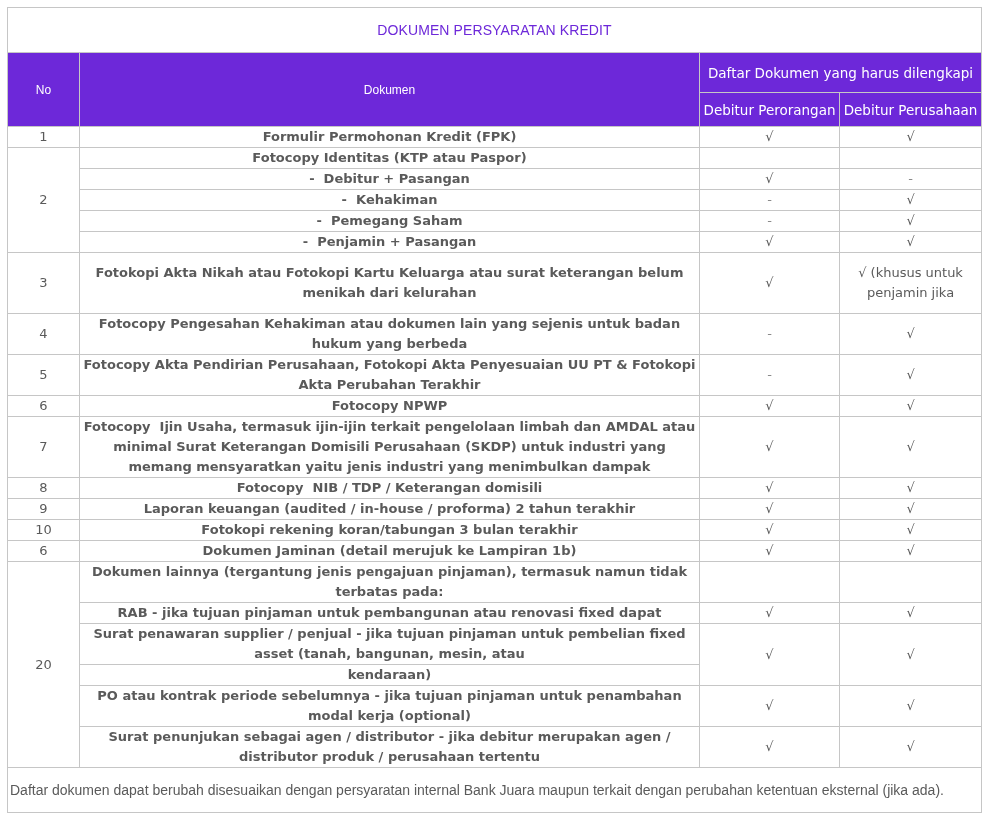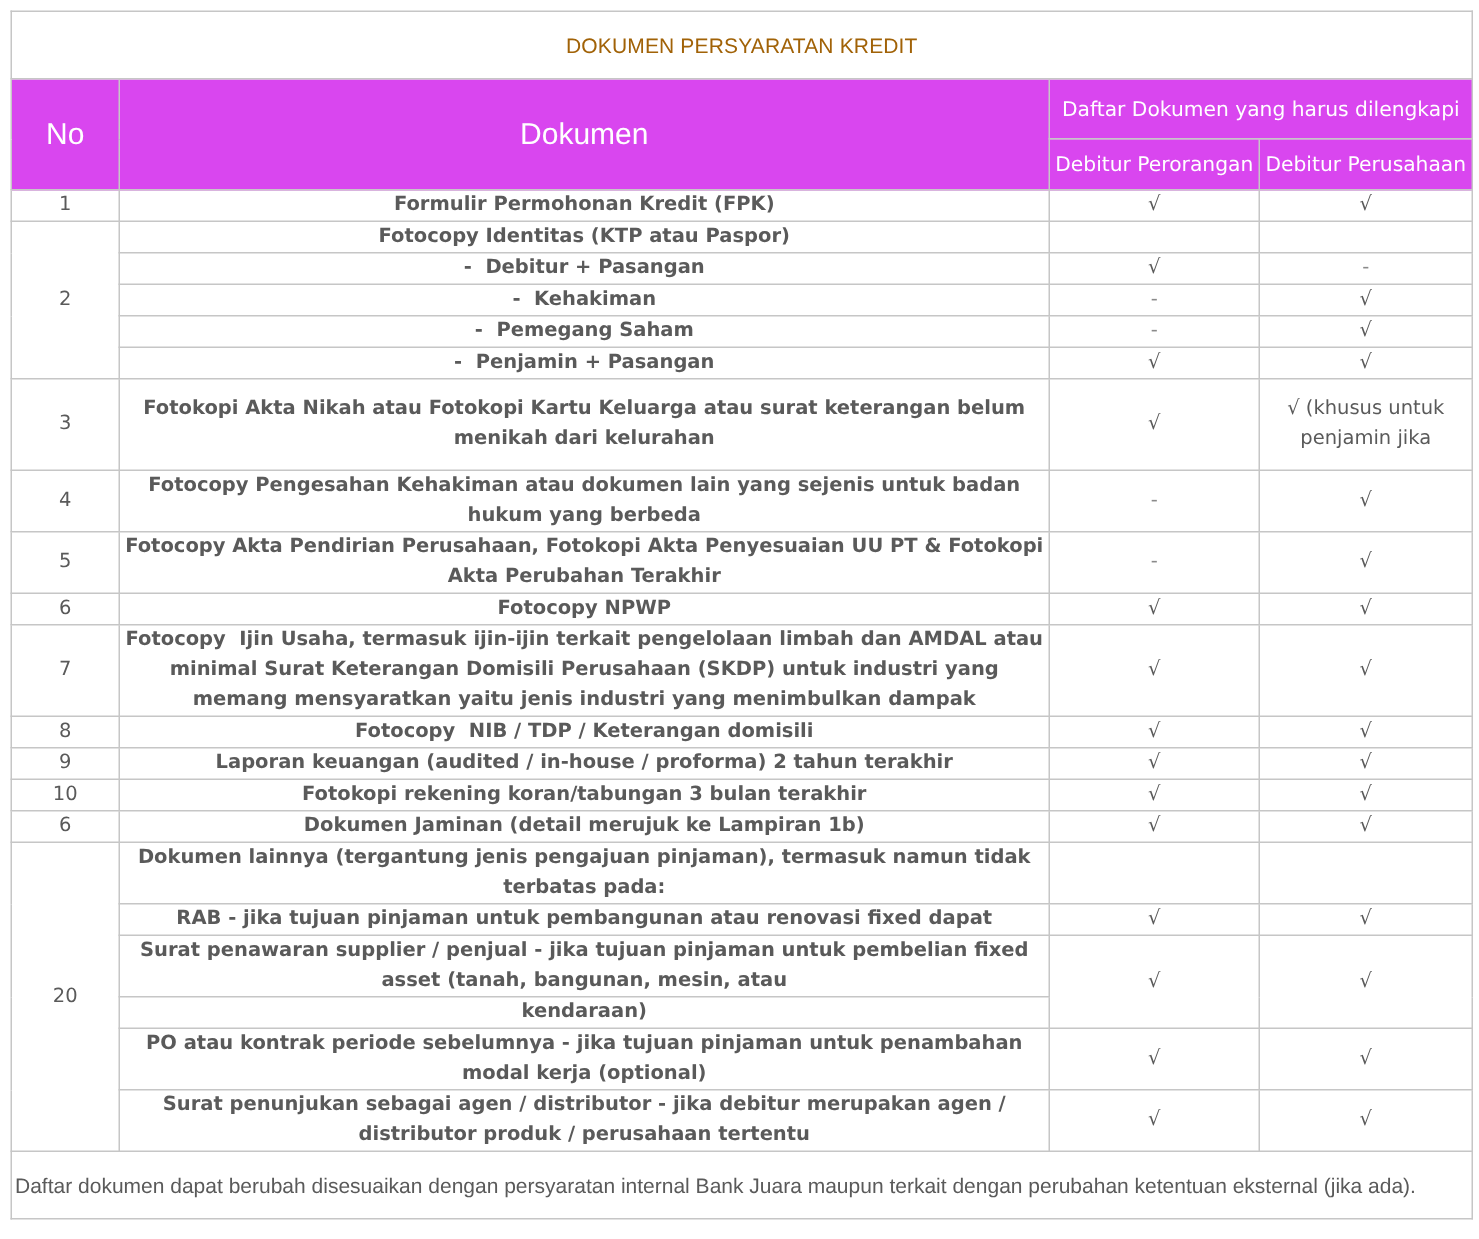--- a/index.html
+++ b/index.html
@@ -5,24 +5,24 @@
   html, body { margin: 0; padding: 0; background: #ffffff; }
   body { width: 986px; height: 826px; position: relative; overflow: hidden;
          font-family: "DejaVu Sans", sans-serif; color: #5a5a5a; }
   table.req {
     position: absolute; left: 7px; top: 7px; width: 974px;
     border-collapse: collapse; table-layout: fixed;
     font-size: 13px; line-height: 20px;
   }
   table.req td, table.req th { border: 1px solid #c6c6c6; padding: 0 2px; vertical-align: middle; }
   .title-cell { height: 44px; text-align: center; font-family: "Liberation Sans", sans-serif;
-                font-size: 14px; color: #a16207; font-weight: normal; letter-spacing: 0.1px; }
-  th.hdr { background: #d946ef; color: #ffffff; font-weight: normal; text-align: center;
+                font-size: 14px; color: #6d28d9; font-weight: normal; letter-spacing: 0.1px; }
+  th.hdr { background: #6d28d9; color: #ffffff; font-weight: normal; text-align: center;
            border-color: #c6c6c6; font-size: 13.5px; }
-  th.hdr.no, th.hdr.doc { font-family: "Liberation Sans", sans-serif; font-size: 20px; }
+  th.hdr.no, th.hdr.doc { font-family: "Liberation Sans", sans-serif; font-size: 12px; }
   .c-no { text-align: center; }
   .c-chk { text-align: center; }
   .c-doc { text-align: center; padding-left: 3px; font-weight: bold; }
   .sub { padding-left: 16px; }
   .r22 { height: 21px; }
   .footer-cell { font-family: "Liberation Sans", sans-serif; font-size: 14px;
                  line-height: 22px; height: 44px; color: #5a5a5a; }
   .dash { color: #8a8a8a; }
 </style>
 </head>

